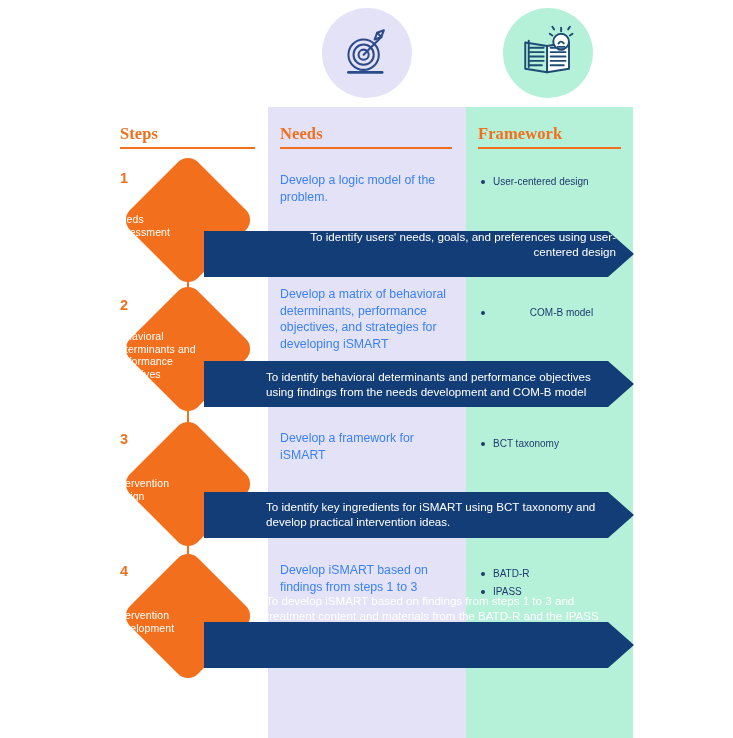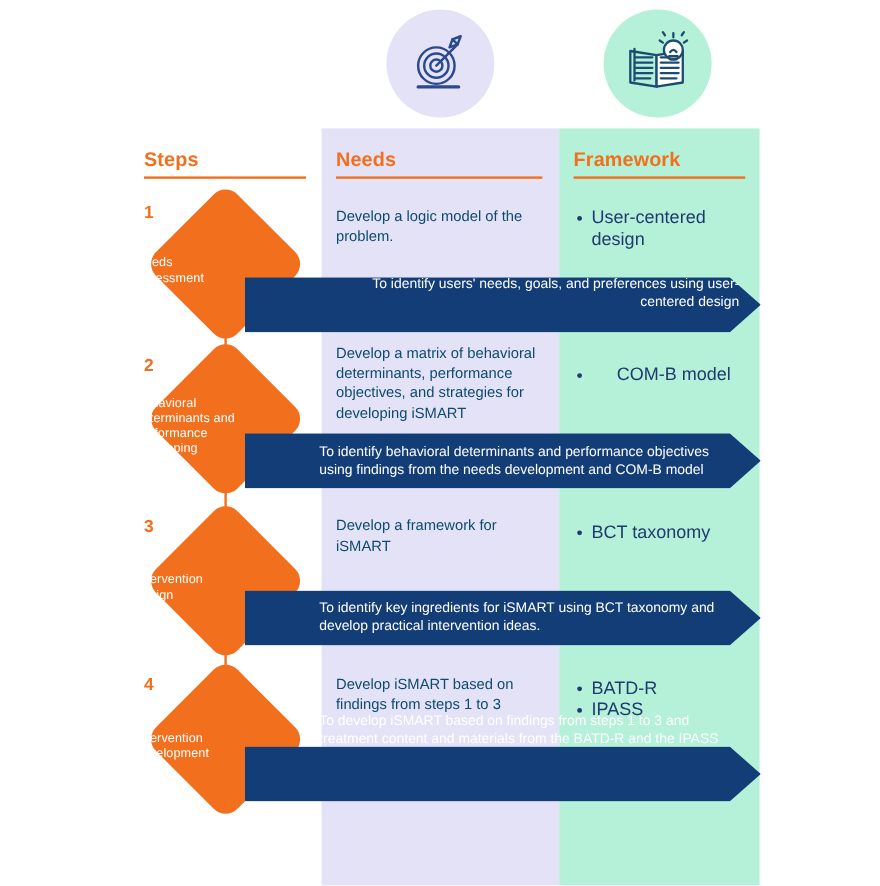--- a/index.html
+++ b/index.html
@@ -54,20 +54,21 @@
     background: #b5f0d8;
   }
 
   
   .hdr {
     position: absolute;
     color: #f2701d;
     font-size: 16.5px;
     font-weight: bold;
     letter-spacing: .1px;
+    font-family: Liberation Serif, serif;
   }
   .hdr-rule {
     position: absolute;
     height: 2px;
     background: #f2701d;
   }
   .hdr-steps      { left: 120px; top: 124px; }
   .rule-steps     { left: 120px; top: 147px; width: 135px; }
   .hdr-goals      { left: 280px; top: 124px; }
   .rule-goals     { left: 280px; top: 147px; width: 172px; }
@@ -108,33 +109,33 @@
     line-height: 12.5px;
     text-align: left;
     letter-spacing: .1px;
   }
 
   
   .goal-text {
     position: absolute;
     left: 280px;
     width: 176px;
-    color: #0c4a6e;
+    color: #3b82f6;
     font-size: 12.3px;
     line-height: 16.5px;
   }
   .fw-list {
     position: absolute;
     left: 480px;
     width: 150px;
     margin: 0;
     padding: 0;
     list-style: none;
     color: #1e3a6e;
-    font-size: 15px;
+    font-size: 10px;
     line-height: 18px;
   }
   .fw-list li { position: relative; padding-left: 13px; }
   .fw-list li::before {
     content: "";
     position: absolute;
     left: 1px;
     top: 7px;
     width: 4px;
     height: 4px;
@@ -217,21 +218,21 @@
   <li>User-centered design</li>
 </ul>
 <div class="arrow" style="top:231px;"></div>
 <div class="arrow-text" style="top:229px;text-align:right;">To identify users' needs, goals, and preferences using user-centered design</div>
 
 <div class="step-num" style="left:120px; top:297px;">2</div>
 <div class="diamond" style="left:140px; top:301px;"></div>
 <div class="diamond-label" style="left:113px; top:330px; white-space:pre-line;">Behavioral
 determinants and
 performance
-developing</div>
+objectives</div>
 <div class="goal-text" style="top:286px;">Develop a matrix of behavioral determinants, performance objectives, and strategies for developing iSMART</div>
 <ul class="fw-list" style="top:304px;text-align:center;">
   <li>COM-B model</li>
 </ul>
 <div class="arrow" style="top:361px;"></div>
 <div class="arrow-text" style="top:369px;">To identify behavioral determinants and performance objectives using findings from the needs development and COM-B model</div>
 
 <div class="step-num" style="left:120px; top:431px;">3</div>
 <div class="diamond" style="left:140px; top:436px;"></div>
 <div class="diamond-label" style="left:113px; top:477px; white-space:pre-line;">Intervention

